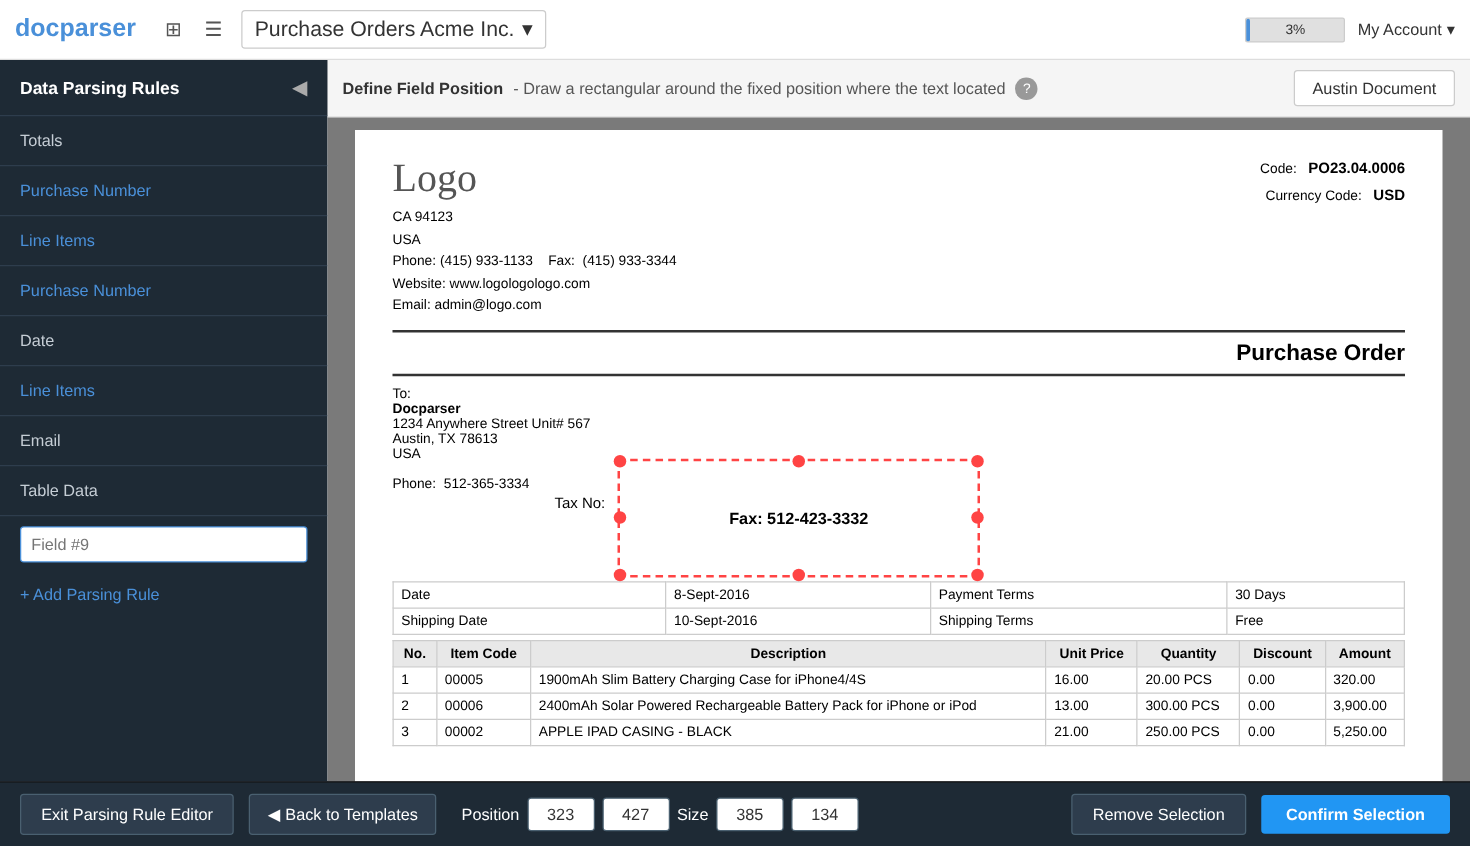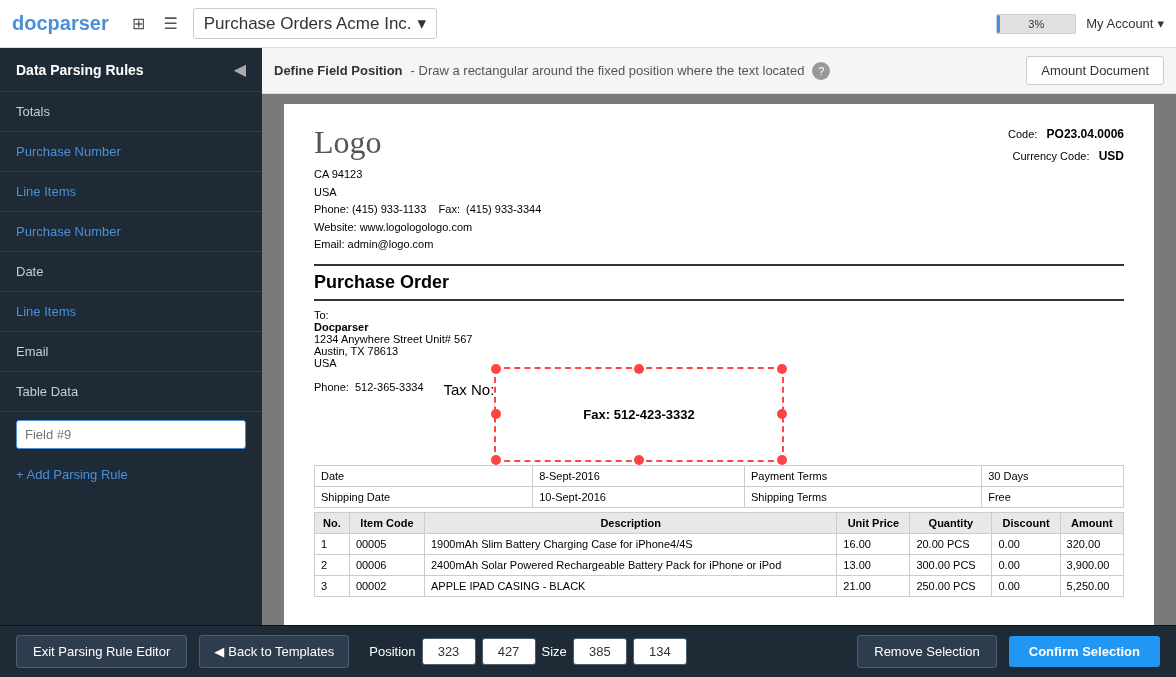--- a/index.html
+++ b/index.html
@@ -62,21 +62,21 @@
     .selection-handle {
       position: absolute; width: 10px; height: 10px; background: #ff4444; border-radius: 50%;
     }
 
     
     .doc-logo { font-family: cursive; font-size: 32px; color: #555; margin-bottom: 5px; }
     .doc-header { display: flex; justify-content: space-between; margin-bottom: 10px; }
     .doc-address { font-size: 11px; line-height: 1.6; }
     .doc-codes { font-size: 11px; line-height: 1.8; text-align: right; }
     .doc-codes strong { font-size: 12px; text-align: right; }
-    .purchase-order-title { text-align: left; font-size: 18px; font-weight: bold; border-top: 2px solid #333; border-bottom: 2px solid #333; padding: 6px 0; margin: 8px 0; }
+    .purchase-order-title { text-align: right; font-size: 18px; font-weight: bold; border-top: 2px solid #333; border-bottom: 2px solid #333; padding: 6px 0; margin: 8px 0; }
     .doc-to { font-size: 11px; margin-bottom: 6px; }
     .doc-contact-row { display: flex; gap: 20px; font-size: 11px; margin: 8px 0; }
     .doc-table { width: 100%; border-collapse: collapse; font-size: 11px; margin-top: 8px; }
     .doc-table td, .doc-table th { border: 1px solid #ccc; padding: 4px 6px; }
     .doc-table th { background: #e8e8e8; font-weight: bold; }
 
     
     .bottom-bar {
       height: 52px; background: #1e2a35; display: flex; align-items: center; padding: 0 16px; gap: 12px;
       border-top: 1px solid #111;
@@ -152,21 +152,21 @@
       <span>+ Add Parsing Rule</span>
     </div>
   </div>
 
   <div class="content-area">
 
     <div class="define-bar">
       <span class="define-bar-title">Define Field Position</span>
       <span class="define-bar-desc">- Draw a rectangular around the fixed position where the text located</span>
       <div class="help-icon">?</div>
-      <button class="change-doc-btn">Amount Document</button>
+      <button class="change-doc-btn">Austin Document</button>
     </div>
 
     <div class="doc-preview grey-bg">
       <div class="doc-inner">
 
         <div class="doc-header">
           <div>
             <div class="doc-logo">Logo</div>
             <div class="doc-address">
               <div>CA 94123</div>
@@ -199,21 +199,21 @@
           <div style="font-weight:bold;">Docparser</div>
           <div>1234 Anywhere Street Unit# 567</div>
           <div>Austin, TX 78613</div>
           <div>USA</div>
         </div>
 
         <div class="doc-contact-row" style="position:relative; height:80px;">
           <div style="font-size:11px; margin-top:4px;">
             <span>Phone:</span>&nbsp;&nbsp;<span>512-365-3334</span>
           </div>
-          <div style="font-size:15px; margin-top:4px;">
+          <div style="font-size:12px; margin-top:18px;">
             <span>Tax No:</span>
           </div>
 
           <div class="selection-box" style="left:180px; top:-10px; width:290px; height:95px;">
 
             <div class="selection-handle" style="top:-5px; left:-5px;"></div>
             <div class="selection-handle" style="top:-5px; right:-5px;"></div>
             <div class="selection-handle" style="bottom:-5px; left:-5px;"></div>
             <div class="selection-handle" style="bottom:-5px; right:-5px;"></div>
             <div class="selection-handle" style="top:-5px; left:50%; transform:translateX(-50%);"></div>

